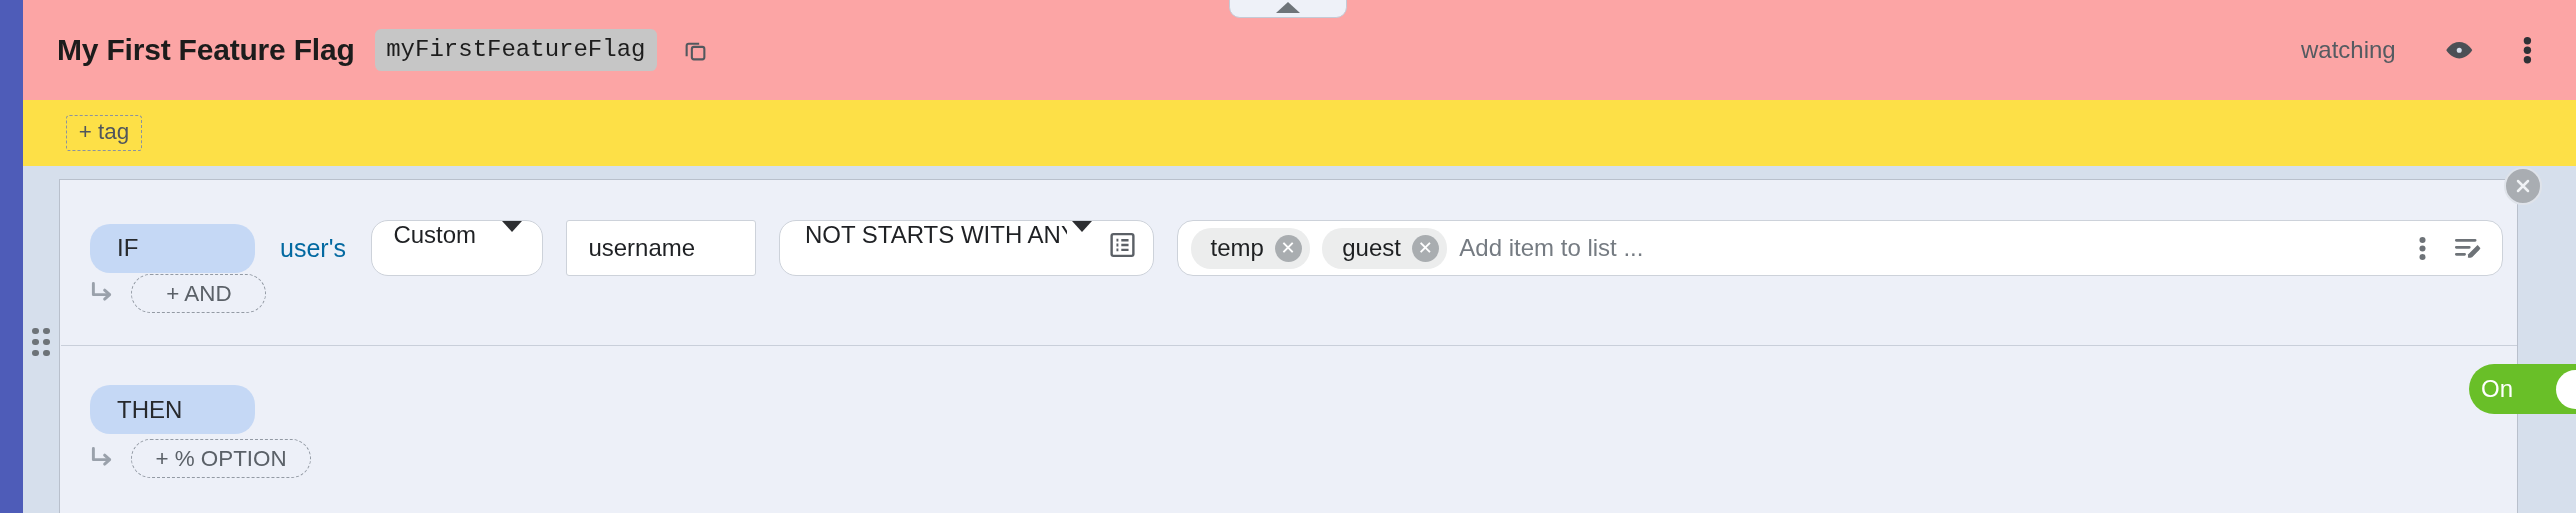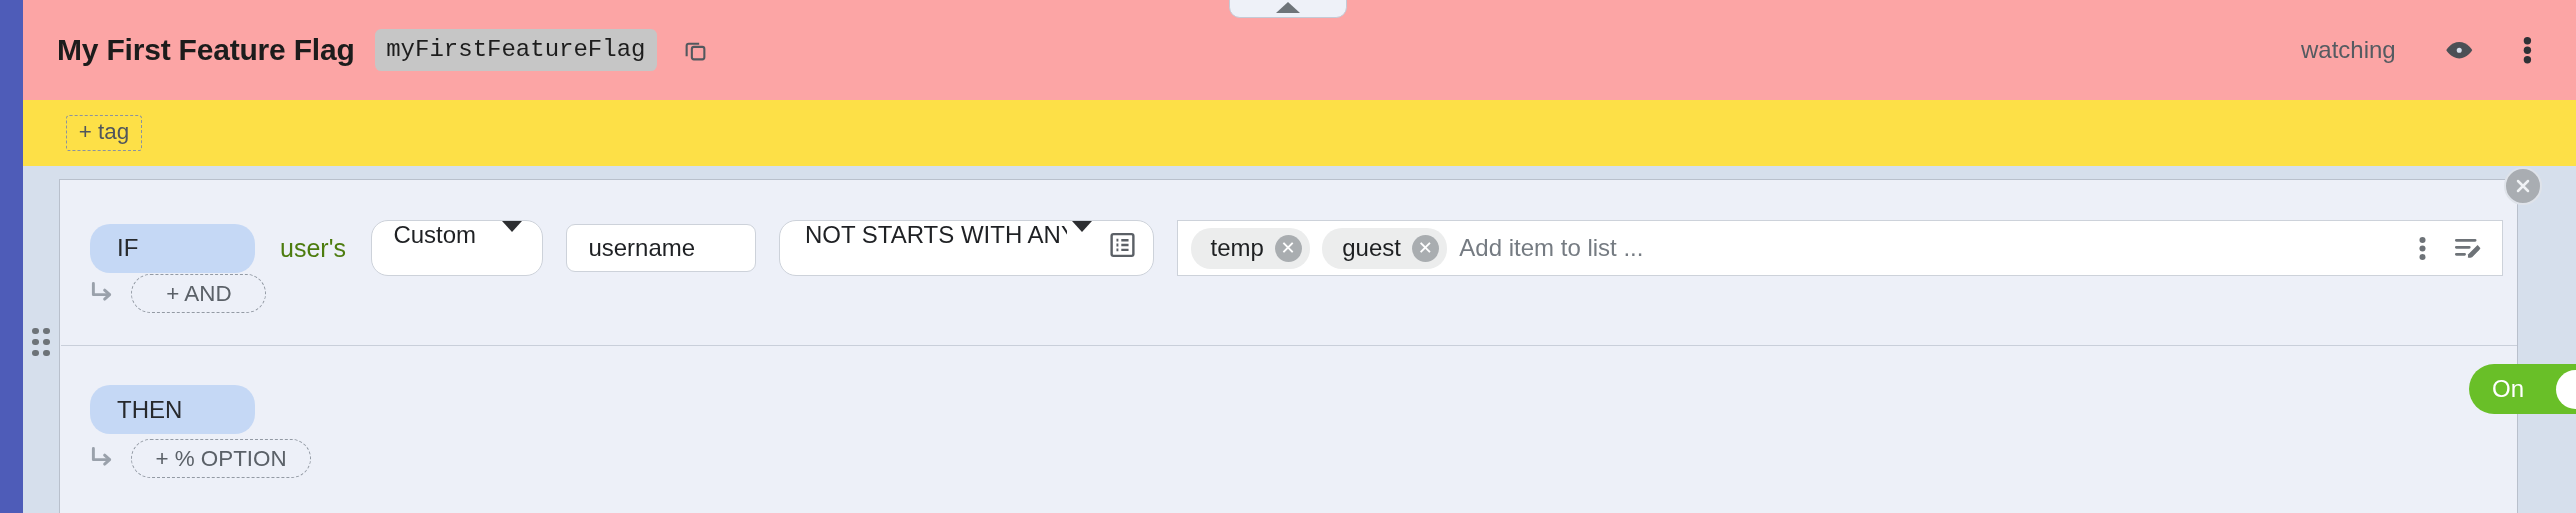--- a/index.html
+++ b/index.html
@@ -225,21 +225,21 @@
     width: 165px;
     height: 49px;
     display: flex;
     align-items: center;
     padding-left: 27px;
     cursor: pointer;
     flex: none;
   }
 
   .owner-text {
-    color: #4d7c0f;
+    color: #0369a1;
     font-size: 25px;
     margin-left: 25px;
     margin-right: 25px;
     white-space: nowrap;
     flex: none;
   }
 
   .select-box {
     background: #ffffff;
     border: 1.8px solid #cdd2da;
@@ -264,22 +264,22 @@
   .caret {
     width: 0; height: 0;
     border-left: 10.8px solid transparent;
     border-right: 10.8px solid transparent;
     border-top: 11.7px solid #2c2e31;
   }
 
   .text-input {
     background: #ffffff;
     border: 1.8px solid #cdd2da;
-    border-radius: 9px;
-    height: 48px;
+    border-radius: 3px;
+    height: 56px;
     width: 190px;
     display: flex;
     align-items: center;
     padding-left: 21.5px;
     font-size: 24px;
     color: #1f2124;
     margin-left: 23px;
     flex: none;
     cursor: text;
   }
@@ -303,21 +303,21 @@
     position: absolute;
     right: 16px;
     top: 50%;
     transform: translateY(-50%);
     cursor: pointer;
   }
 
   .chips-field {
     background: #ffffff;
     border: 1.8px solid #cdd2da;
-    border-radius: 0;
+    border-radius: 16px;
     height: 56px;
     margin-left: 23px;
     flex: 1 1 auto;
     display: flex;
     align-items: center;
     padding: 0 12.6px 0 12.6px;
     min-width: 0;
     position: relative;
   }
   .chip {
@@ -402,21 +402,21 @@
     height: 50px;
     background: #69bf28;
     border-radius: 27px;
     display: flex;
     align-items: center;
     cursor: pointer;
   }
   .toggle .toggle-label {
     color: #ffffff;
     font-size: 24px;
-    margin-left: 23px;
+    margin-left: 12px;
   }
   .toggle .knob {
     width: 39px; height: 39px;
     border-radius: 50%;
     background: #ffffff;
     position: absolute;
     right: 5.4px;
   }
 </style>
 </head>

